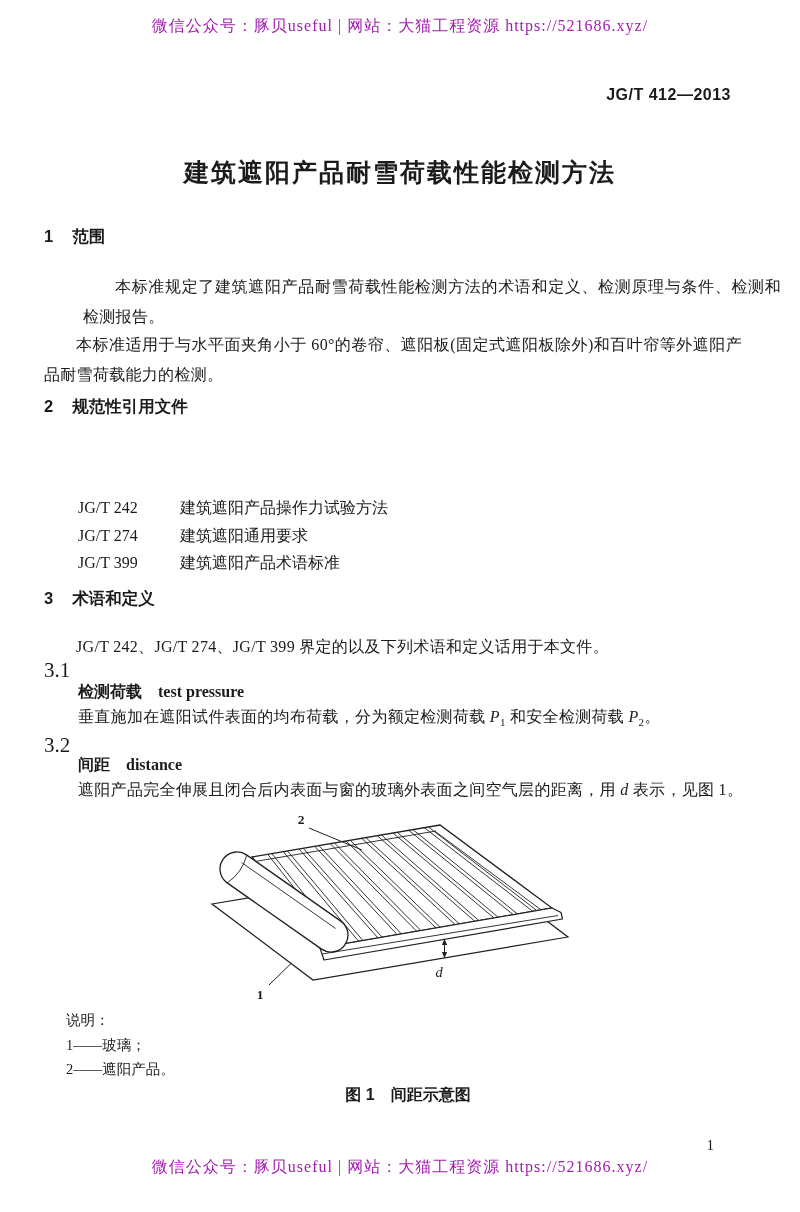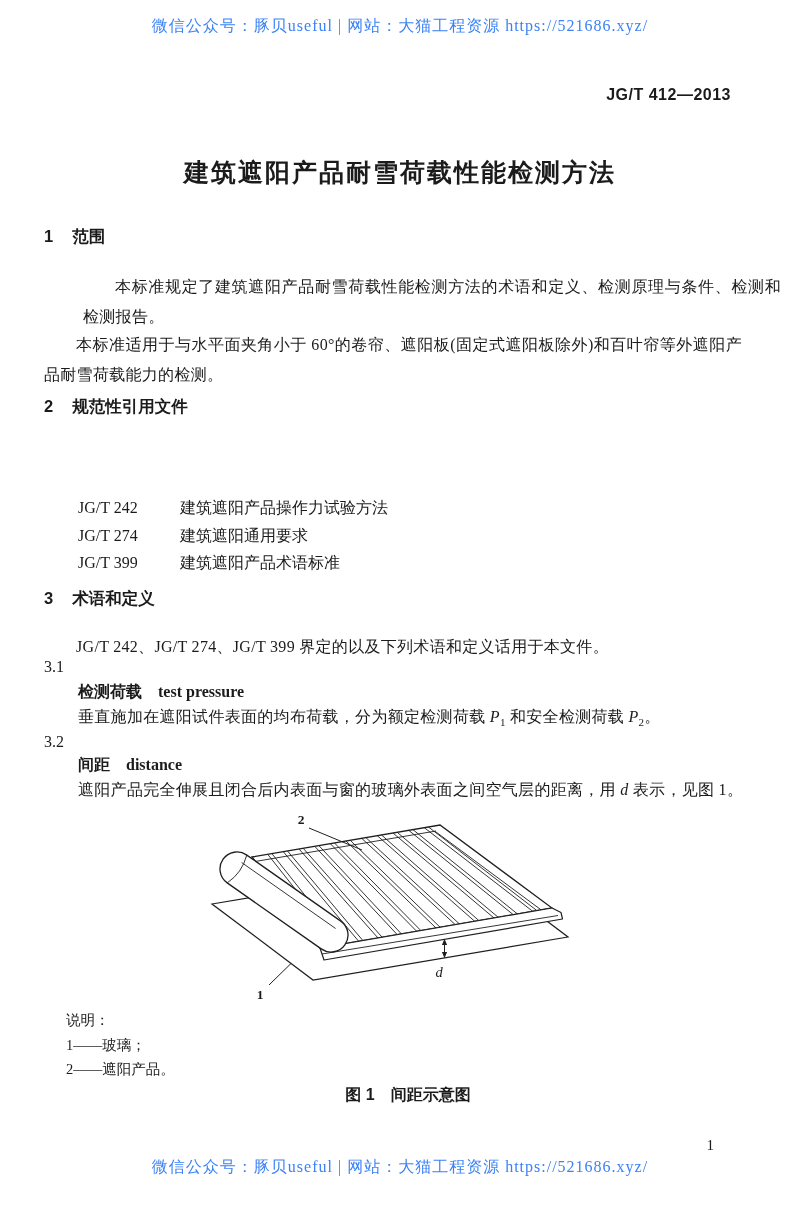--- a/index.html
+++ b/index.html
@@ -2,21 +2,21 @@
 <html><head>
 <meta charset="utf-8">
 <style>
   html,body{margin:0;padding:0;background:#ffffff;}
   .page{
     position:relative;width:800px;height:1212px;background:#ffffff;overflow:hidden;
     font-family:"Liberation Serif","DejaVu Serif",serif;color:#1b1b1b;
   }
   .wm{
     position:absolute;left:0;width:100%;text-align:center;
-    color:#3b82f6;font-size:16px;letter-spacing:1px;white-space:nowrap;
+    color:#a21caf;font-size:16px;letter-spacing:1px;white-space:nowrap;
   }
   .wm-top{top:16px;}
   .wm-bottom{top:1157px;}
   .doc-code{
     position:absolute;top:86px;right:69px;
     font-family:"Liberation Sans","DejaVu Sans",sans-serif;
     font-weight:bold;font-size:16px;letter-spacing:.5px;
   }
   .title{
     position:absolute;top:156px;left:0;width:100%;text-align:center;
@@ -30,21 +30,21 @@
   }
   .sec-head .num{display:inline-block;margin-right:19px;}
   .para{
     position:absolute;left:44px;width:698px;
     font-size:16px;line-height:30px;letter-spacing:.3px;
     text-align:justify;text-indent:2em;
   }
   .refs{position:absolute;left:78px;top:494px;font-size:16px;line-height:27.5px;}
   .ref-row .ref-code{display:inline-block;min-width:78px;}
   .ref-row .ref-title{margin-left:24px;}
-  .term-num{position:absolute;left:44px;font-size:16px;}
+  .term-num{position:absolute;left:44px;font-size:21px;}
   .term-line{position:absolute;left:78px;font-size:16px;font-weight:bold;}
   .term-line .cn{font-family:"Liberation Sans","DejaVu Sans",sans-serif;}
   .term-line .en{font-family:"Liberation Serif","DejaVu Serif",serif;margin-left:16px;}
   .def-line{position:absolute;left:78px;width:668px;font-size:16px;letter-spacing:.3px;}
   .mvar{font-style:italic;font-family:"Liberation Serif","DejaVu Serif",serif;}
   .def-line sub{font-size:11px;}
   .fig{position:absolute;left:185px;top:798px;}
   .legend{position:absolute;left:66px;top:1008px;font-size:14.5px;line-height:24.5px;}
   .caption{
     position:absolute;top:1085px;left:8px;width:772px;text-align:center;

